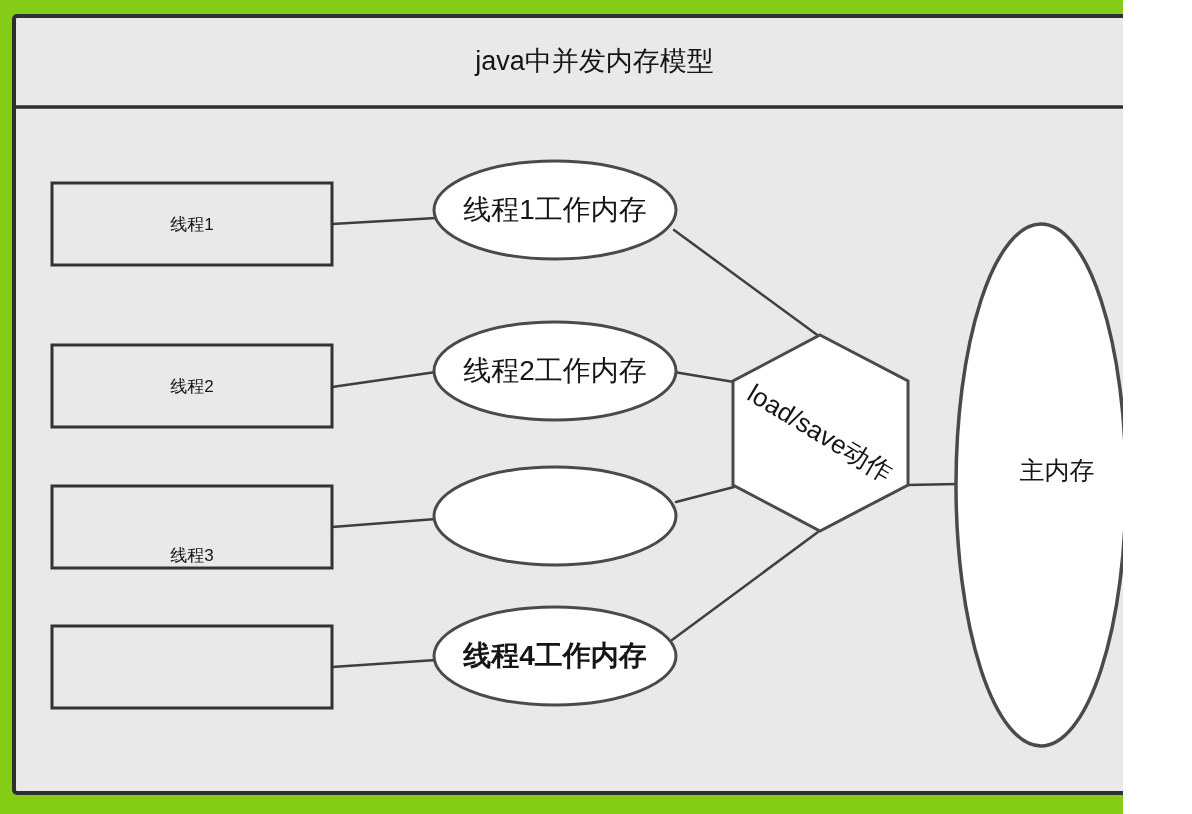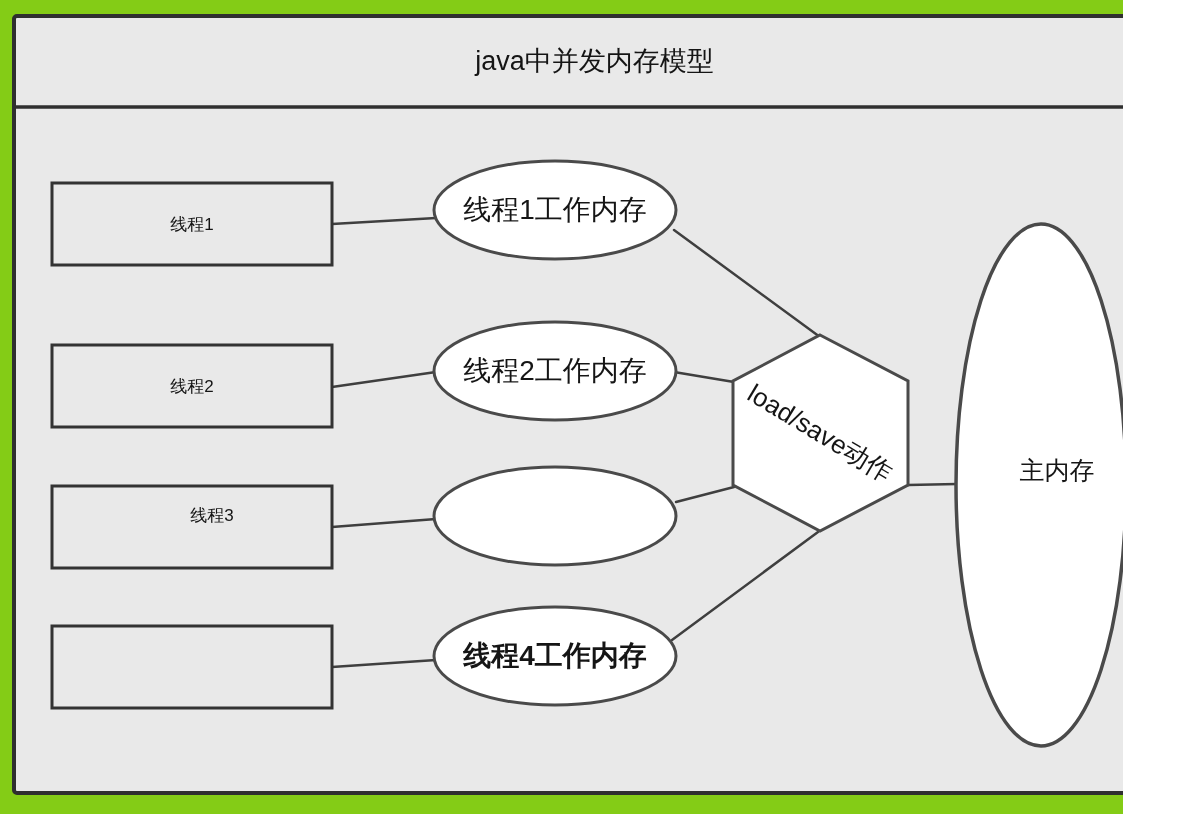--- a/index.html
+++ b/index.html
@@ -34,21 +34,21 @@
   .title-label {
     left: 14px; top: 16px; width: 1161px; height: 90px;
     font-size: 27px;
   }
   .box-label {
     left: 52px; width: 280px; height: 82px;
     font-size: 17px;
   }
   .box-label.row-0 { top: 183px; }
   .box-label.row-1 { top: 345px; }
-  .box-label.row-2 { top: 474px; margin-left: 20px; }
+  .box-label.row-2 { top: 514px; }
   .box-label.row-3 { top: 626px; }
   .ellipse-label {
     left: 434px; width: 242px; height: 100px;
     font-size: 28px;
   }
   .ellipse-label.row-0 { top: 160px; }
   .ellipse-label.row-1 { top: 321px; text-align: center; }
   .ellipse-label.row-2 { top: 466px; }
   .ellipse-label.row-3 { top: 606px; font-weight: bold; }
   .hex-label {

